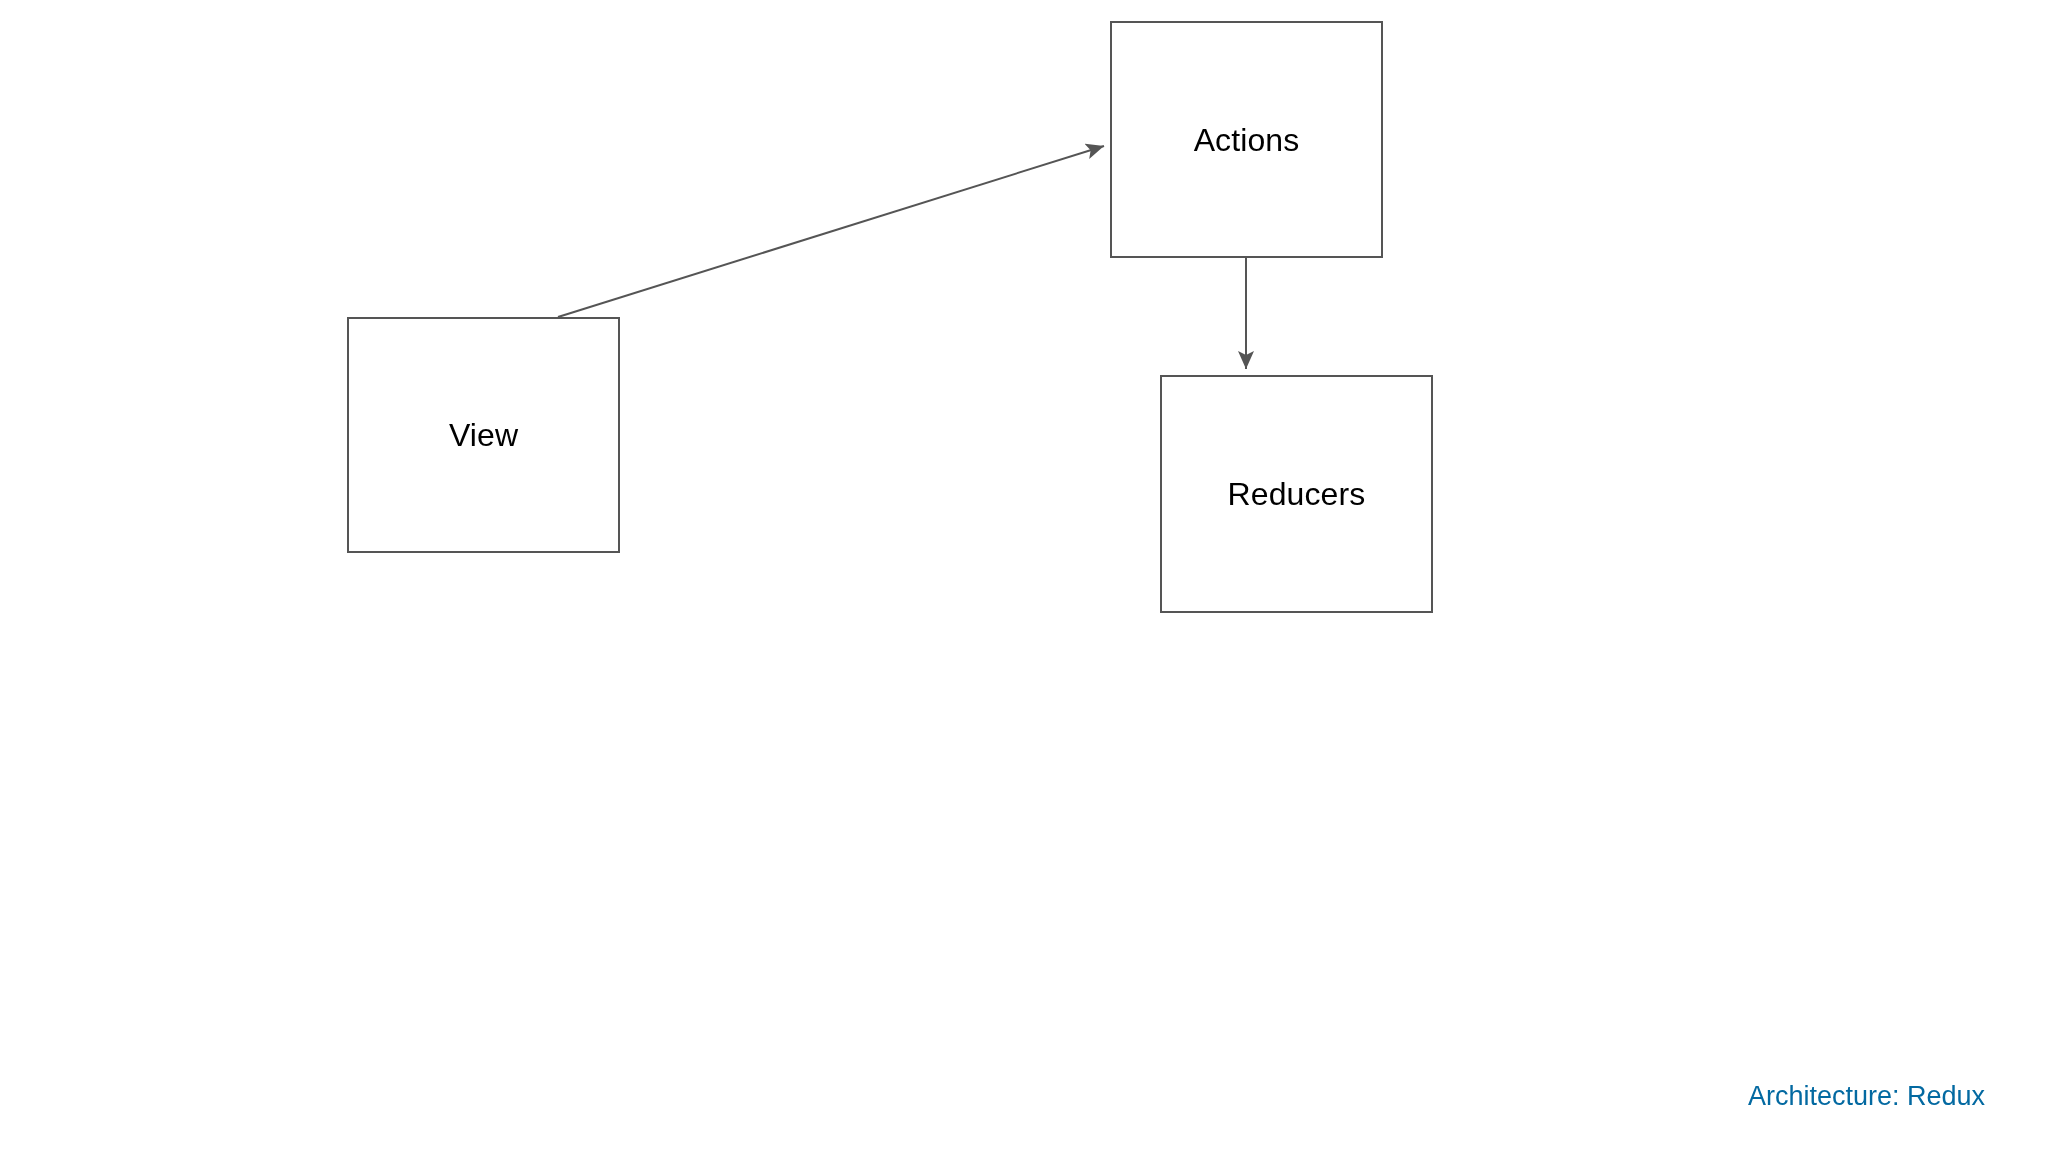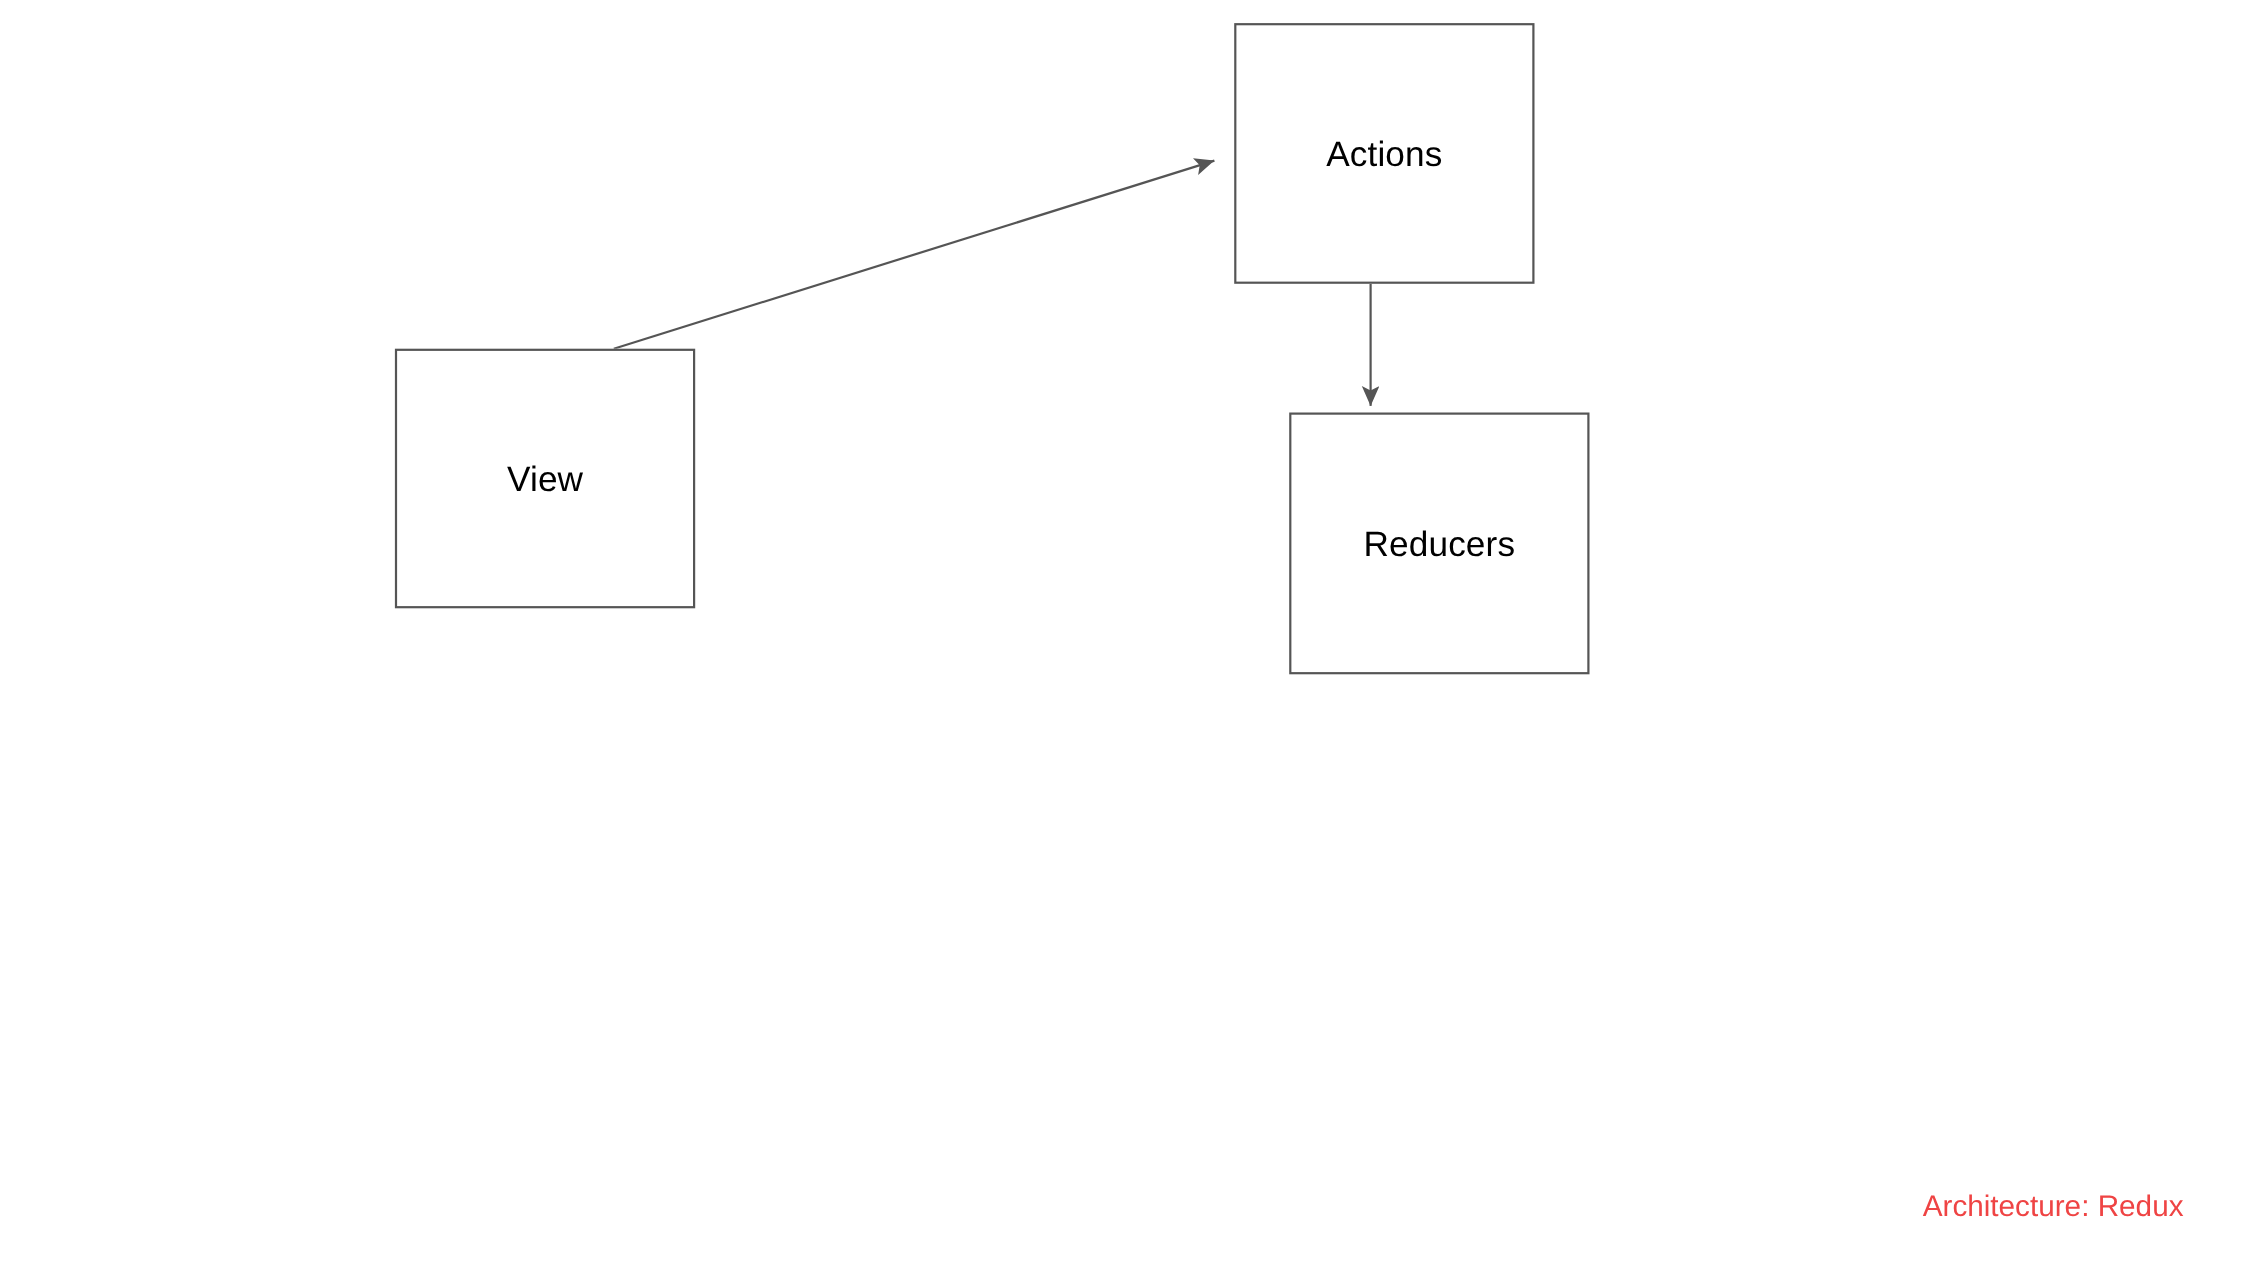--- a/index.html
+++ b/index.html
@@ -30,42 +30,41 @@
     pointer-events: none;
   }
   .node {
     position: absolute;
     box-sizing: border-box;
     background: #ffffff;
     border: 2px solid #555555;
     display: flex;
     align-items: center;
     justify-content: center;
-    margin-left: 12px;
   }
   .node-label {
     font-family: "Liberation Sans", sans-serif;
     font-size: 32px;
     line-height: 1;
     color: #000000;
     white-space: nowrap;
     letter-spacing: 0.1px;
   }
   #node-view     { left: 347px;  top: 317px; width: 273px; height: 236px; }
   #node-actions  { left: 1110px; top: 21px;  width: 273px; height: 237px; }
   #node-reducers { left: 1160px; top: 375px; width: 273px; height: 238px; }
 
   #footer-caption {
     position: absolute;
     right: 63px;
     top: 1083px;
     font-family: "Liberation Sans", sans-serif;
     font-size: 27px;
     line-height: 1;
-    color: #ef4444;
+    color: #0369a1;
     white-space: nowrap;
   }
 </style>
 </head>
 <body>
 
 <div id="canvas">
 
   <svg id="edge-layer" width="2048" height="1152" viewBox="0 0 2048 1152" xmlns="http://www.w3.org/2000/svg">
     <defs>

